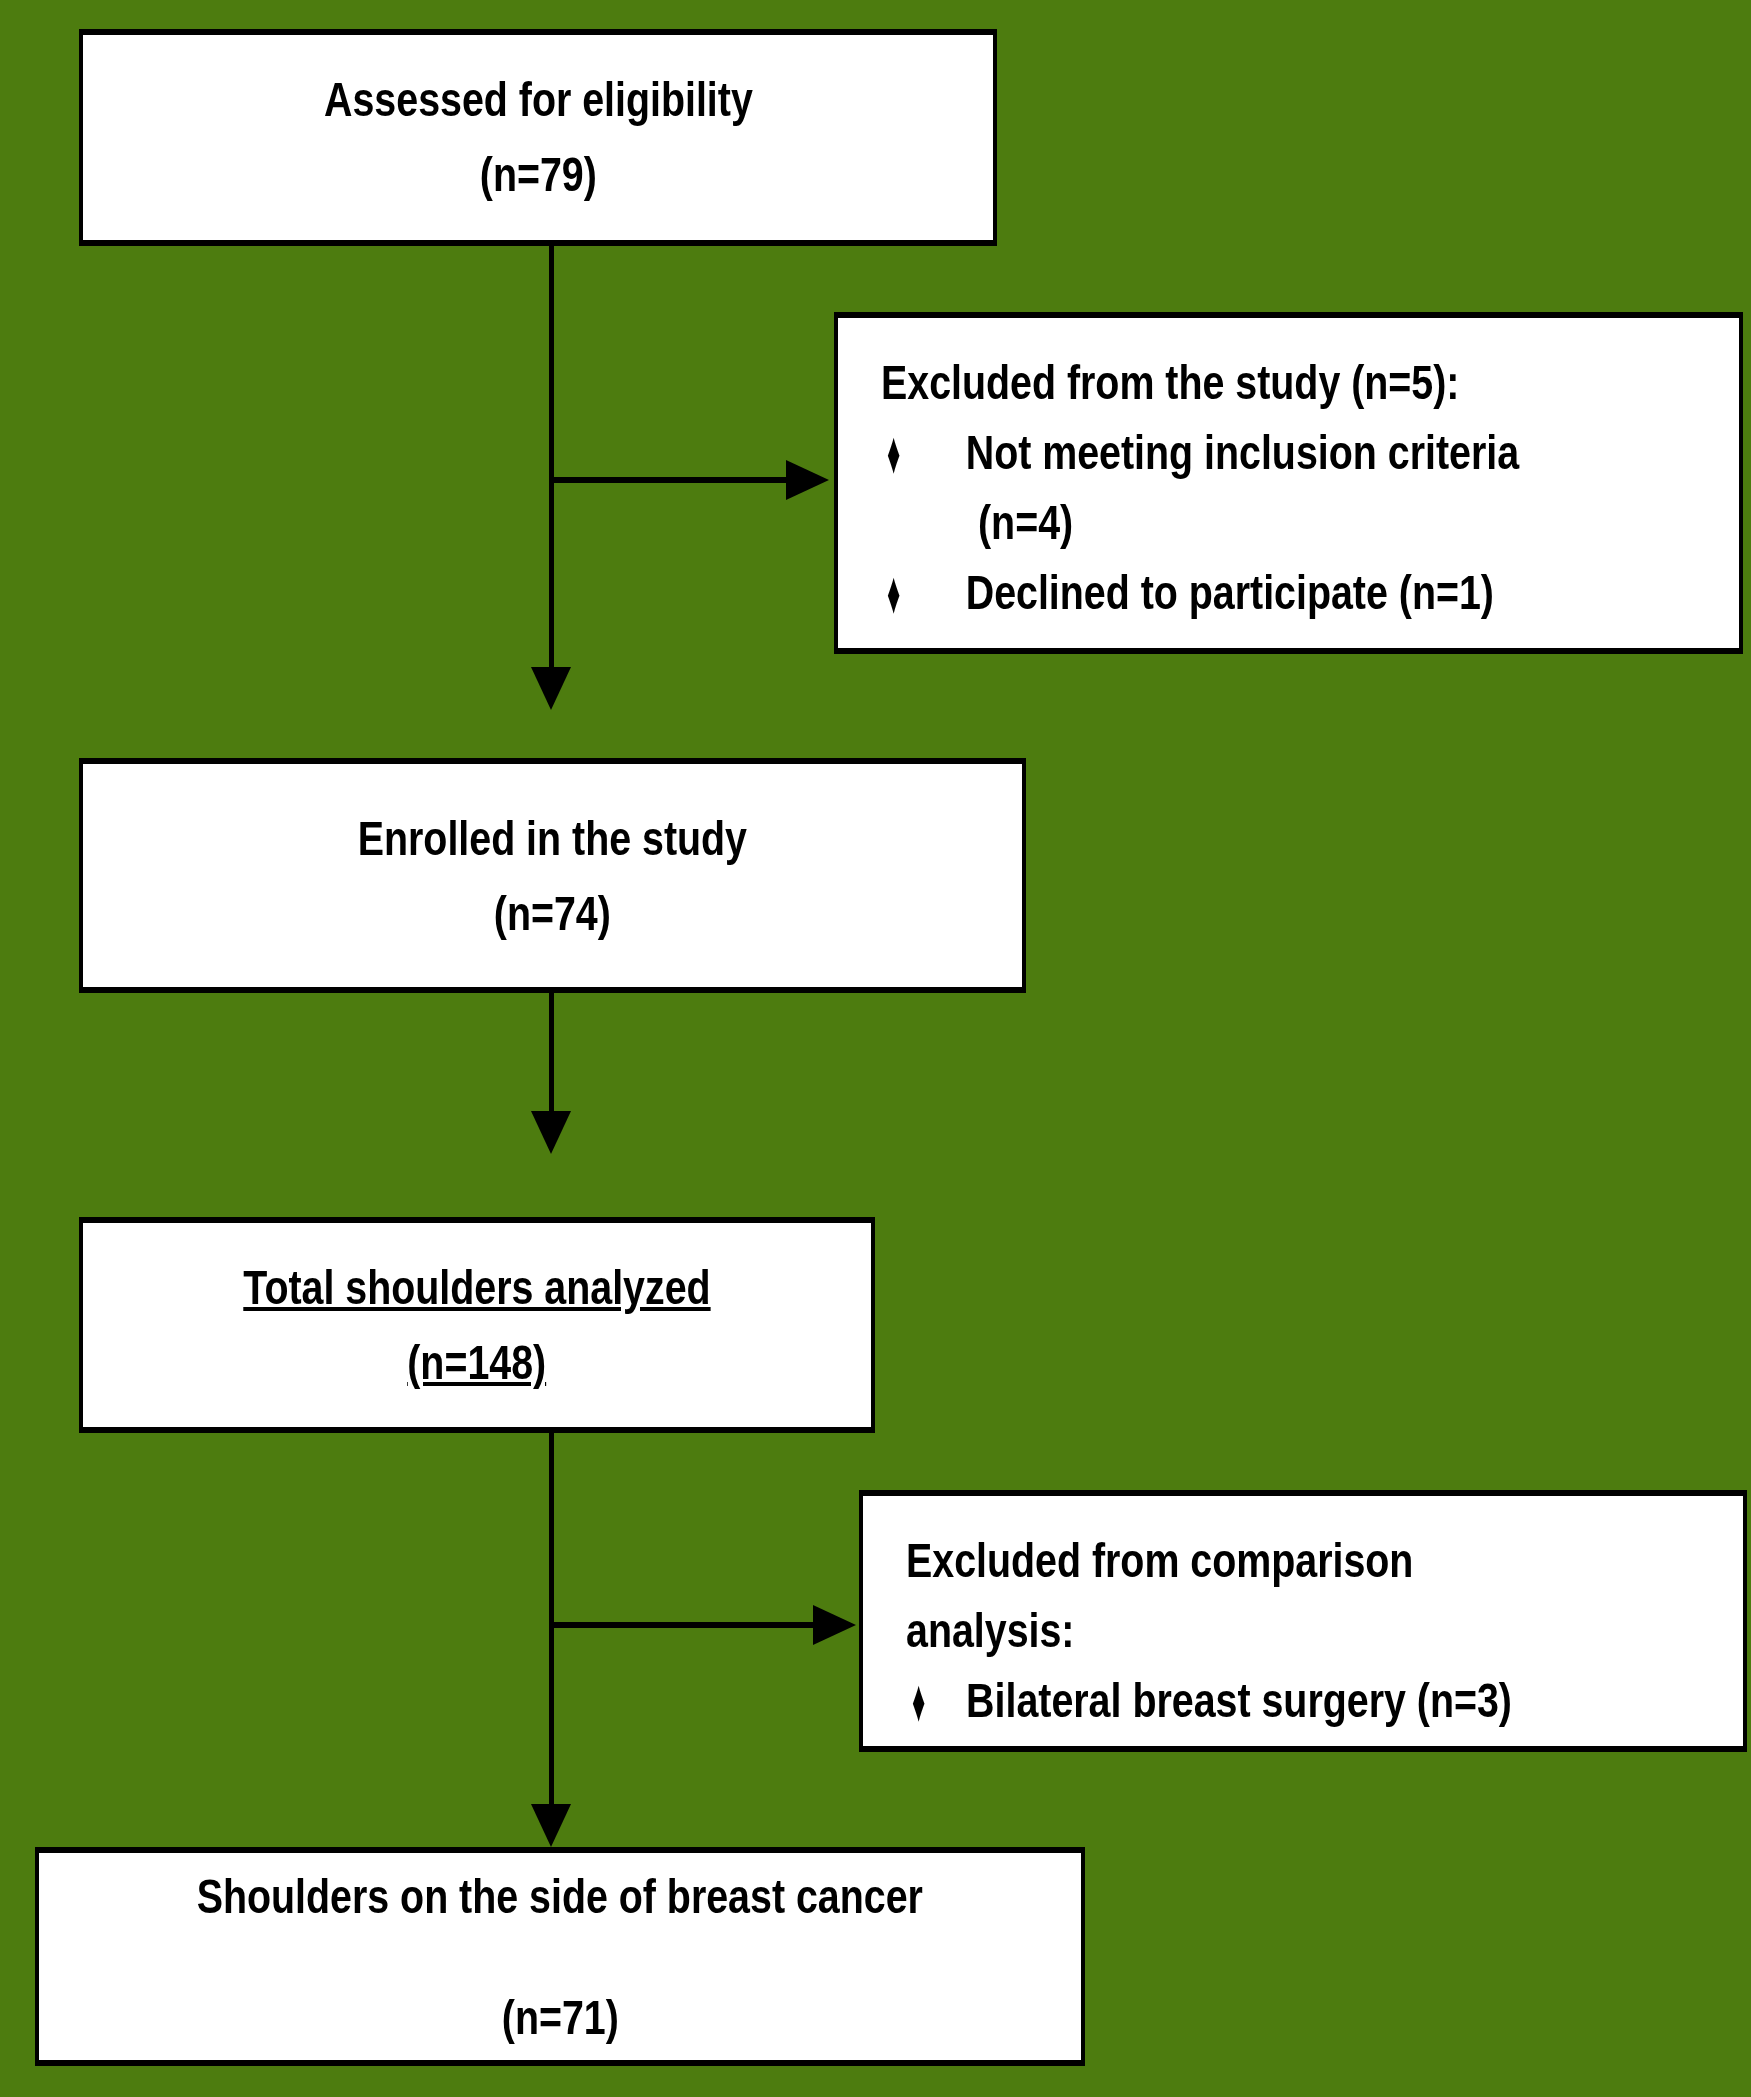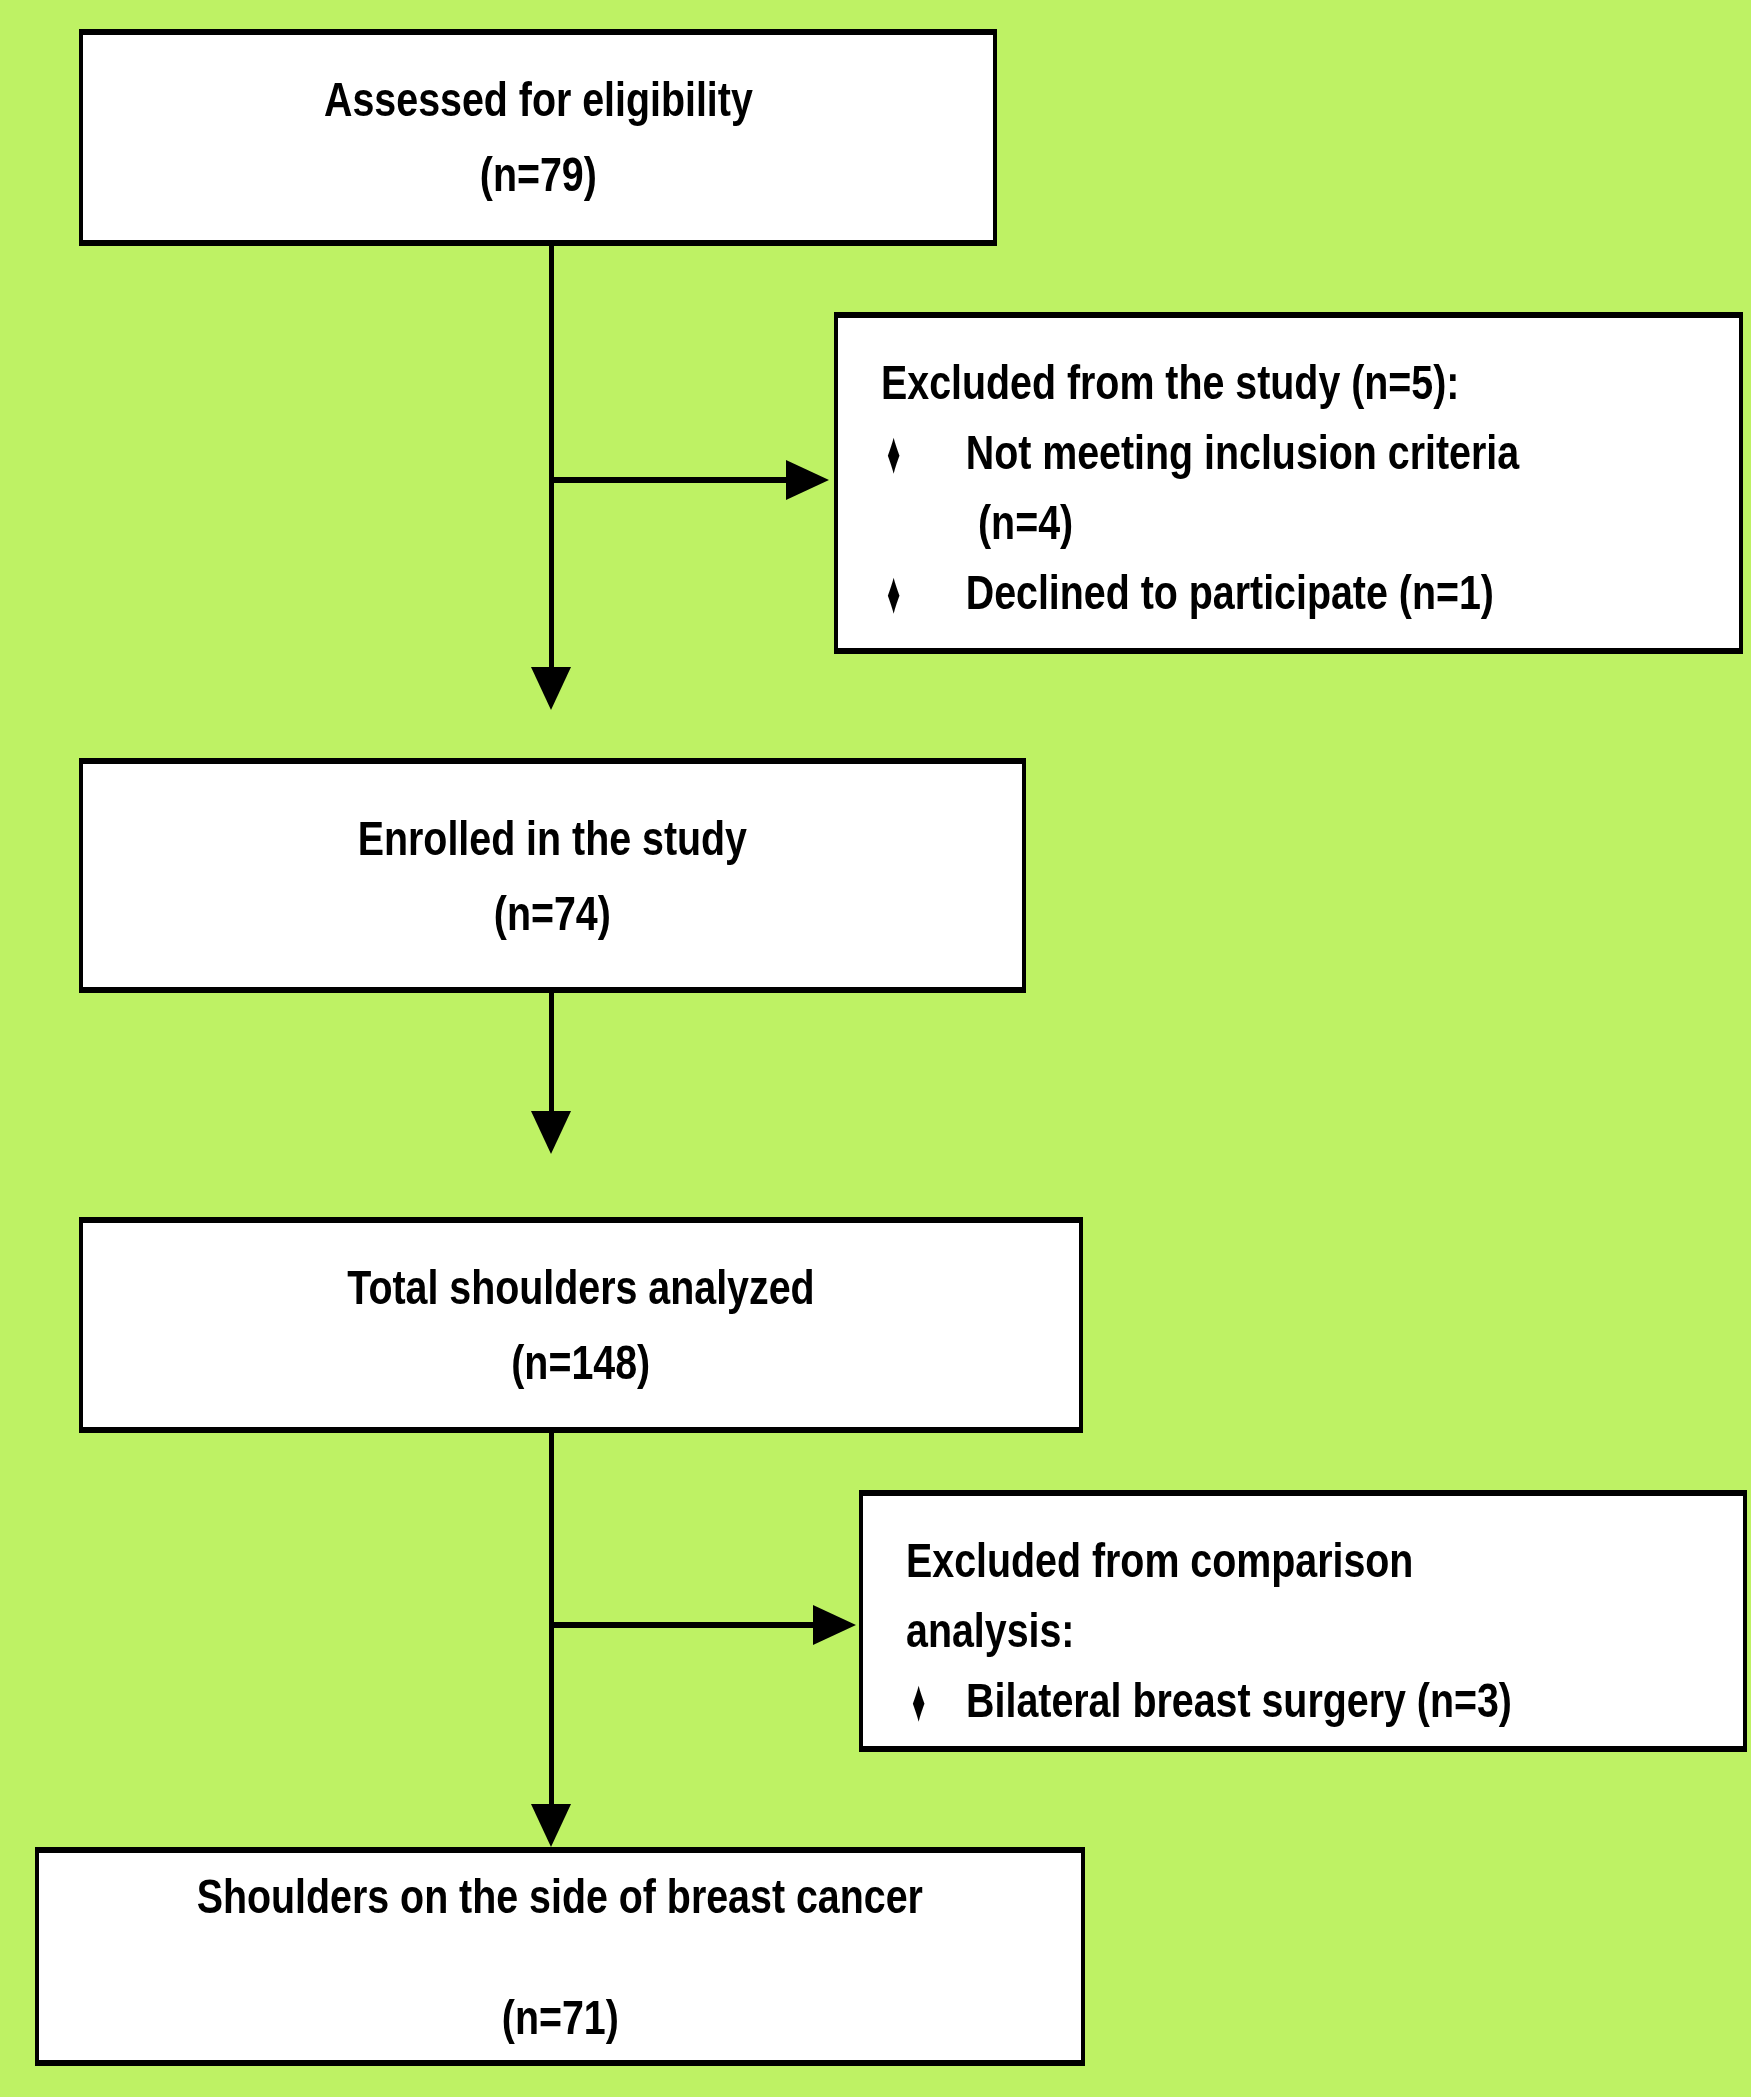--- a/index.html
+++ b/index.html
@@ -4,21 +4,21 @@
 <style>
   html, body {
     margin: 0;
     padding: 0;
     background: #ffffff;
   }
   #canvas {
     position: relative;
     width: 1752px;
     height: 2097px;
-    background: #bef264;
+    background: #4d7c0f;
     color: #000000;
     font-family: "Liberation Sans", "DejaVu Sans", sans-serif;
     overflow: hidden;
   }
   .box {
     position: absolute;
     box-sizing: border-box;
     border: 6px solid #000000;
     border-left-width: 4.5px;
     border-right-width: 4.5px;
@@ -80,21 +80,21 @@
     position: absolute;
     width: 0; height: 0;
     border-top: 20px solid transparent;
     border-bottom: 20px solid transparent;
     border-left: 43px solid #000000;
   }
   
   #box-assessed  { left: 79px;  top: 28.5px;   width: 918px; height: 217px; }
   #box-excluded-study { left: 834px; top: 312px; width: 909px; height: 342px; }
   #box-enrolled  { left: 79px;  top: 714px;  width: 947px; height: 235px; margin-top: 44px; }
-  #box-total     { left: 79px;  top: 1217px; width: 1004px; height: 216px; }
+  #box-total     { left: 79px;  top: 1217px; width: 796px; height: 216px; text-decoration: underline; }
   #box-excluded-comparison { left: 859px; top: 1490px; width: 888px; height: 262px; }
   #box-shoulders { left: 35px;   top: 1847px; width: 1050px; height: 219px; gap: 46px; }
   
   #v1 { left: 549px; top: 246px;  height: 424px; }
   #a1 { left: 531px; top: 667px; }
   #h1 { left: 551px; top: 477px;  width: 236px; }
   #r1 { left: 786px; top: 460px; }
   #v2 { left: 549px; top: 947px; height: 166px; }
   #a2 { left: 531px; top: 1111px; }
   #v3 { left: 549px; top: 1432px; height: 373px; }

